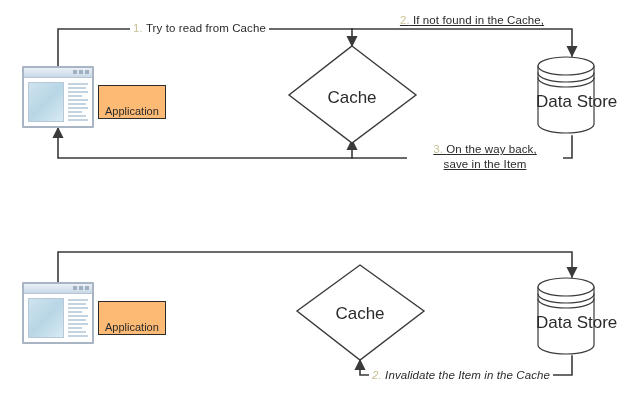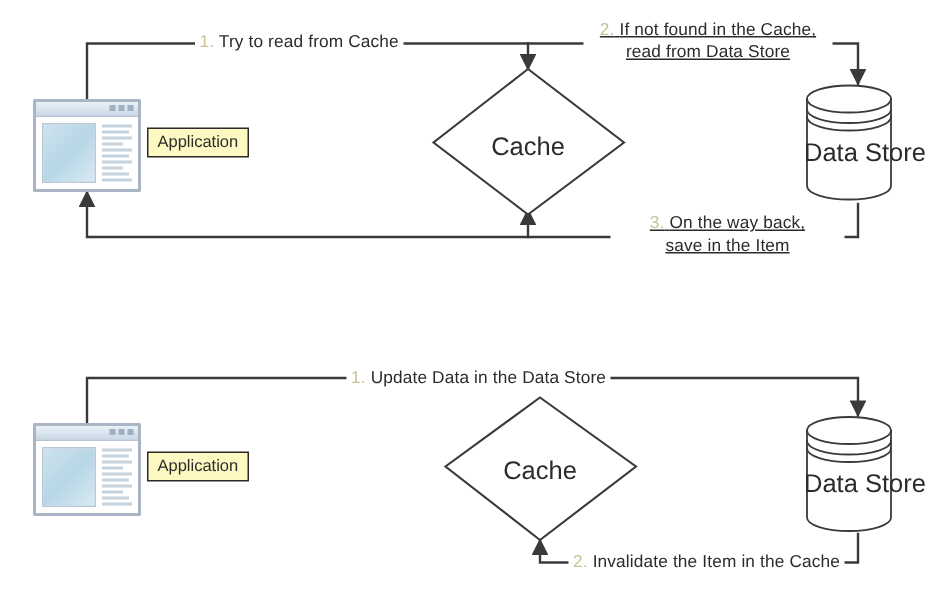--- a/index.html
+++ b/index.html
@@ -110,27 +110,27 @@
     background: #c3d3e0;
   }
   .appwin .lines i.short { width: 70%; }
   .appwin .lines i.mid { width: 88%; }
   .appwin .lines i.full { width: 100%; }
   
   .appbox {
     position: absolute;
     box-sizing: border-box;
     border: 1.5px solid #2b2b2b;
-    background: #fef9c3;
+    background: #fdba74;
     font-size: 11px;
     color: #2b2b2b;
     text-align: center;
     line-height: 18px;
     height: 20px;
-    padding: 0 6px;
+    padding: 16px 6px;
   }
 </style>
 </head>
 <body>
 
 <div id="canvas">
 
   <svg class="layer" viewBox="0 0 630 400">
     <defs>
       <marker id="arrow" viewBox="0 0 10 10" refX="9" refY="5" markerWidth="7" markerHeight="7" orient="auto-start-reverse">
@@ -209,21 +209,20 @@
   <div class="lbl" style="left:130px; top:21px;">
     <span class="num">1.</span>
     <span>Try to read from Cache</span>
   </div>
 
   <div class="lbl two-line" style="left:389px; top:13px; width:160px;">
     <div>
       <span class="num">2.</span>
       <span>If not found in the Cache,</span>
     </div>
-    <div>read from Data Store</div>
   </div>
 
   <div class="lbl two-line" style="left:407px; top:142px; width:150px;">
     <div>
       <span class="num">3.</span>
       <span>On the way back,</span>
     </div>
     <div>save in the Item</div>
   </div>
 
@@ -251,23 +250,19 @@
       </div>
     </div>
   </div>
 
   <div class="appbox" style="left:98px; top:301px;">Application</div>
 
   <div class="shape-text" style="left:330px; top:304px; width:60px;">Cache</div>
 
   <div class="shape-text" style="left:536px; top:313px; width:60px;">Data Store</div>
 
-  <div class="lbl" style="left:231px; top:245px;">
-    <span class="num">1.</span>
-    <span>Update Data in the Data Store</span>
-  </div>
-
-  <div class="lbl" style="left:379px; top:368px;">
+
+  <div class="lbl" style="left:369px; top:368px;font-style:italic;">
     <span class="num">2.</span>
     <span>Invalidate the Item in the Cache</span>
   </div>
 
 </div>
 
 </body></html>

